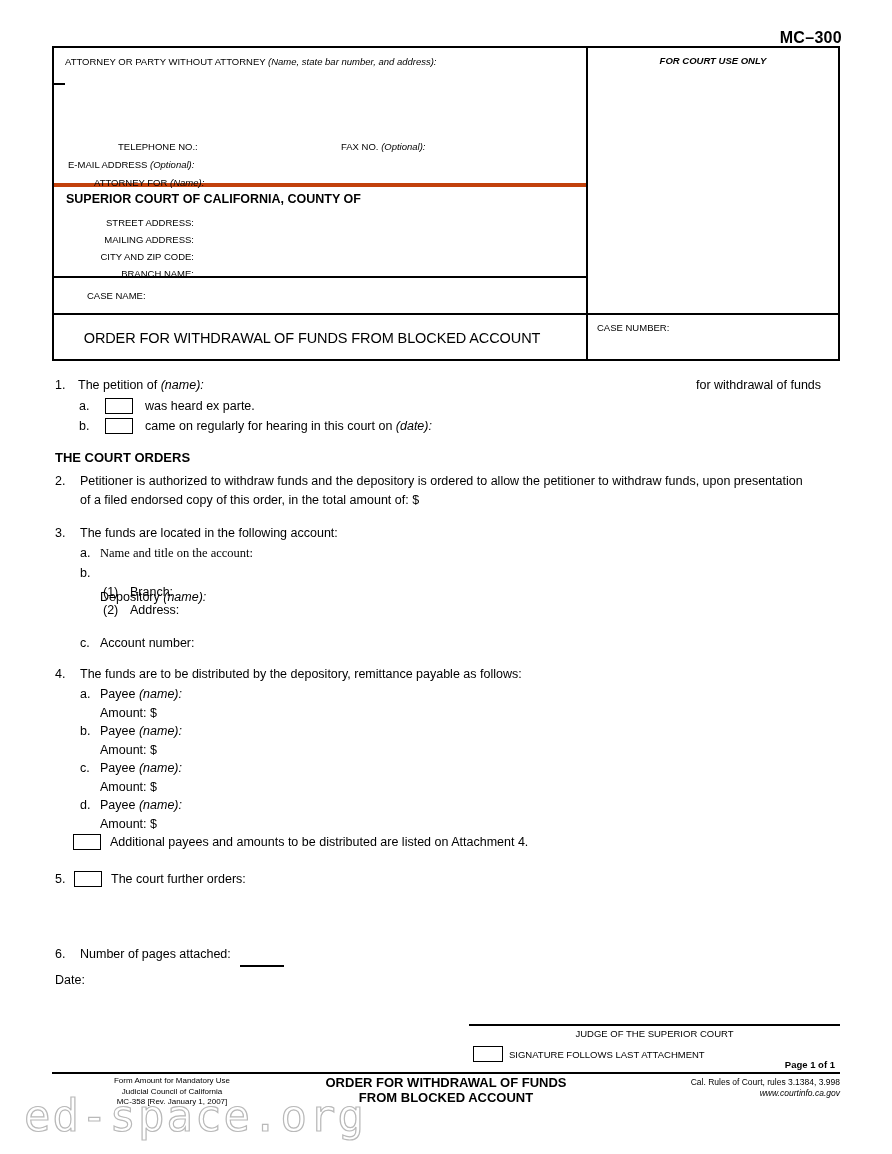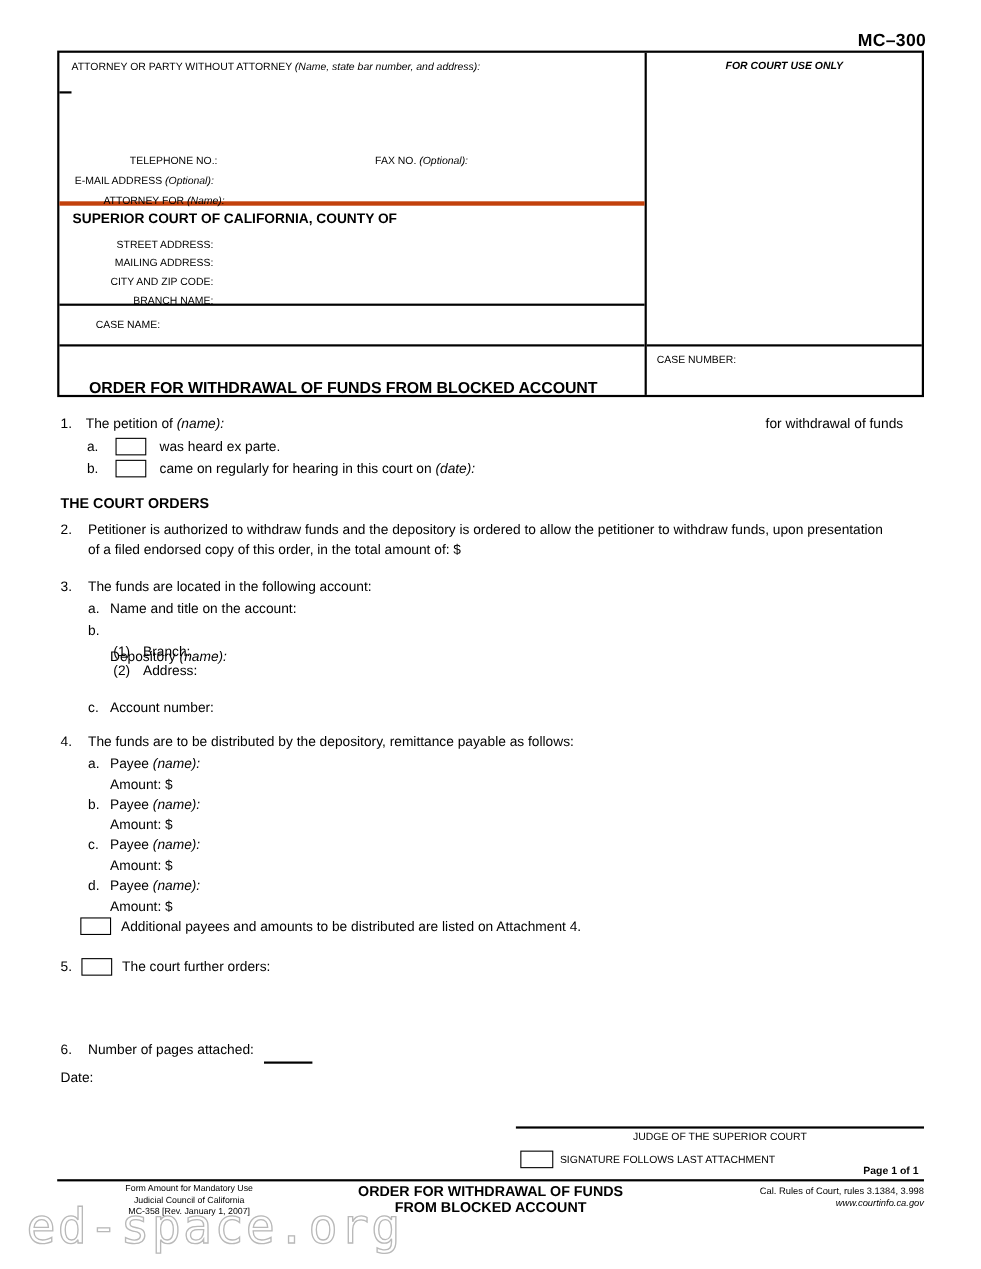--- a/index.html
+++ b/index.html
@@ -163,23 +163,22 @@
     width: 100%;
     bottom: 0;
   }
   .doc-title {
     position: absolute;
     left: 0;
     right: 16px;
     top: 15px;
     text-align: center;
     font-size: 14.5px;
-    font-weight: bold;
+    font-weight: normal;
     letter-spacing: -0.1px;
-    margin-top: 15px;
   }
 
   
   .court-use-box {
     position: absolute;
     left: 0; top: 0;
     width: 100%;
     height: 267px;
     box-sizing: border-box;
     border-bottom: 2px solid #000;
@@ -387,21 +386,21 @@
     <div class="row bold" style="left:55px; top:89px; font-size:13px;">THE COURT ORDERS</div>
 
     <div class="num" style="left:55px; top:113px;">2.</div>
     <div class="row" style="left:80px; top:113px;">Petitioner is authorized to withdraw funds and the depository is ordered to allow the petitioner to withdraw funds, upon presentation</div>
     <div class="row" style="left:80px; top:132px;">of a filed endorsed copy of this order, in the total amount of: $</div>
 
     <div class="num" style="left:55px; top:165px;">3.</div>
     <div class="row" style="left:80px; top:165px;">The funds are located in the following account:</div>
 
     <div class="num" style="left:80px; top:185px;">a.</div>
-    <div class="row" style="left:100px; top:185px;">Name and title on the account:</div>
+    <div class="row" style="left:100px; top:185px;font-family:Liberation Serif, serif;">Name and title on the account:</div>
 
     <div class="num" style="left:80px; top:205px;">b.</div>
     <div class="row" style="left:100px; top:205px;margin-top:24px;"><span>Depository </span><i>(name):</i></div>
 
     <div class="num" style="left:103px; top:224px;">(1)</div>
     <div class="row" style="left:130px; top:224px;">Branch:</div>
 
     <div class="num" style="left:103px; top:242px;">(2)</div>
     <div class="row" style="left:130px; top:242px;">Address:</div>
 

